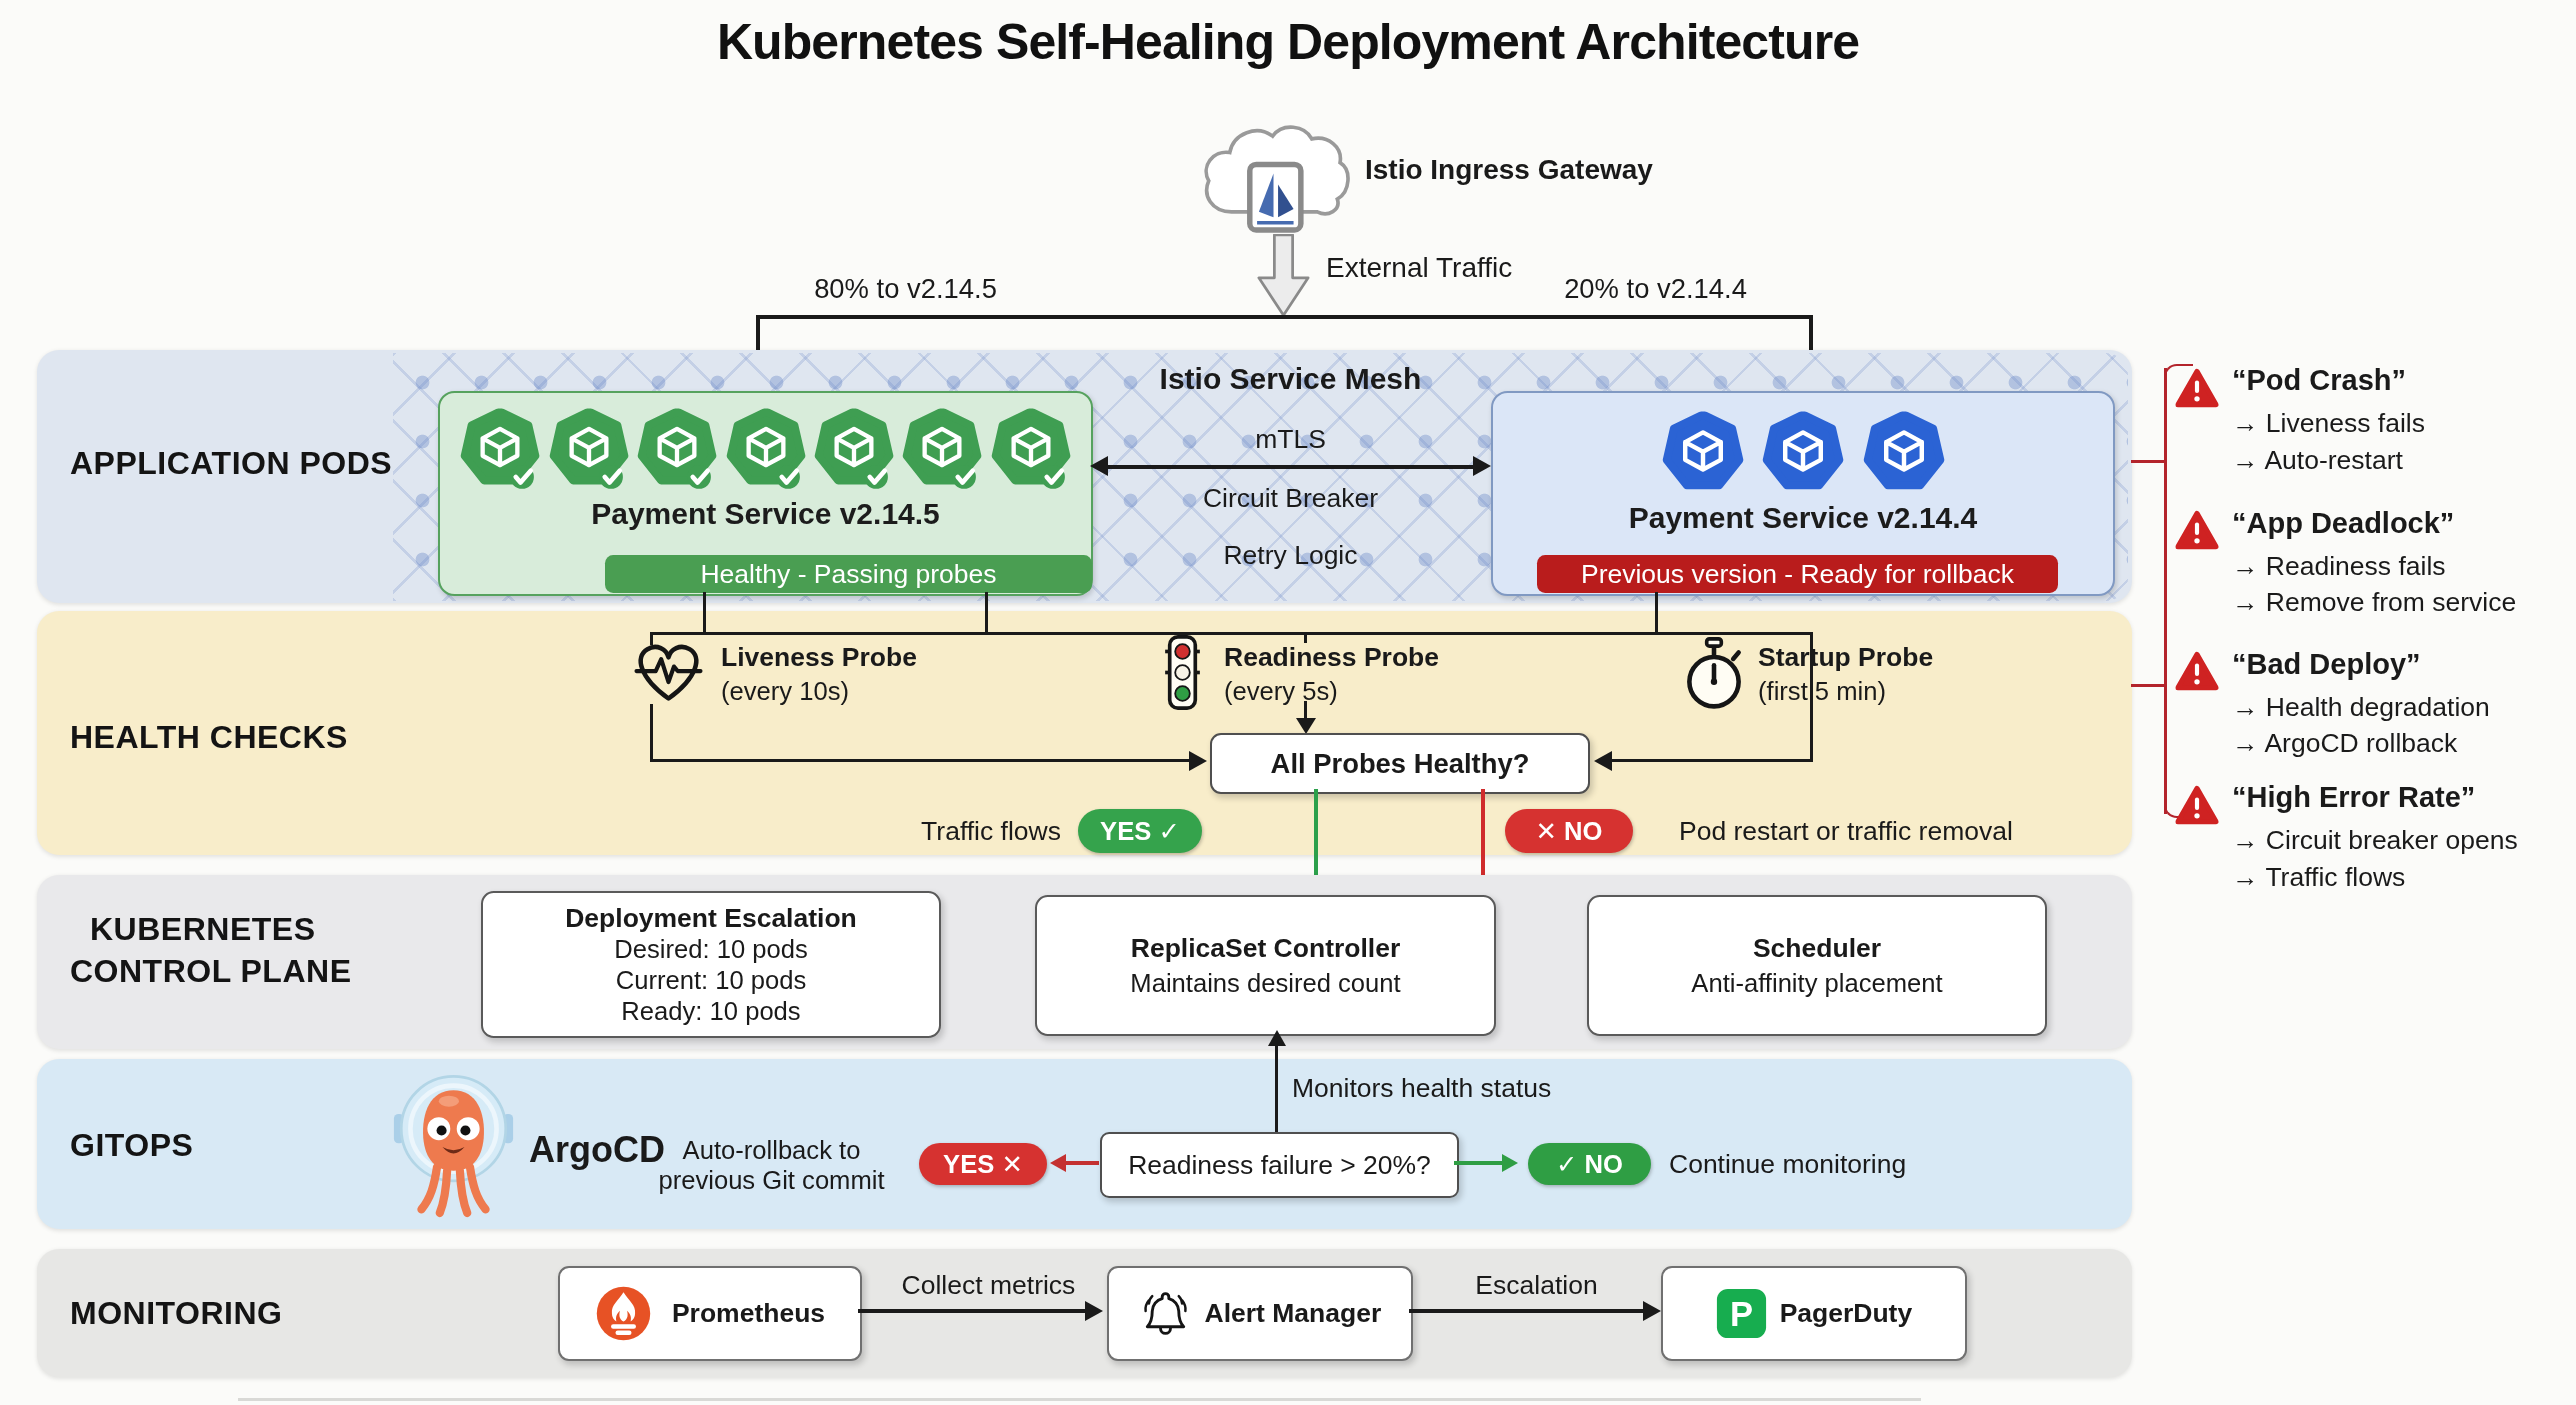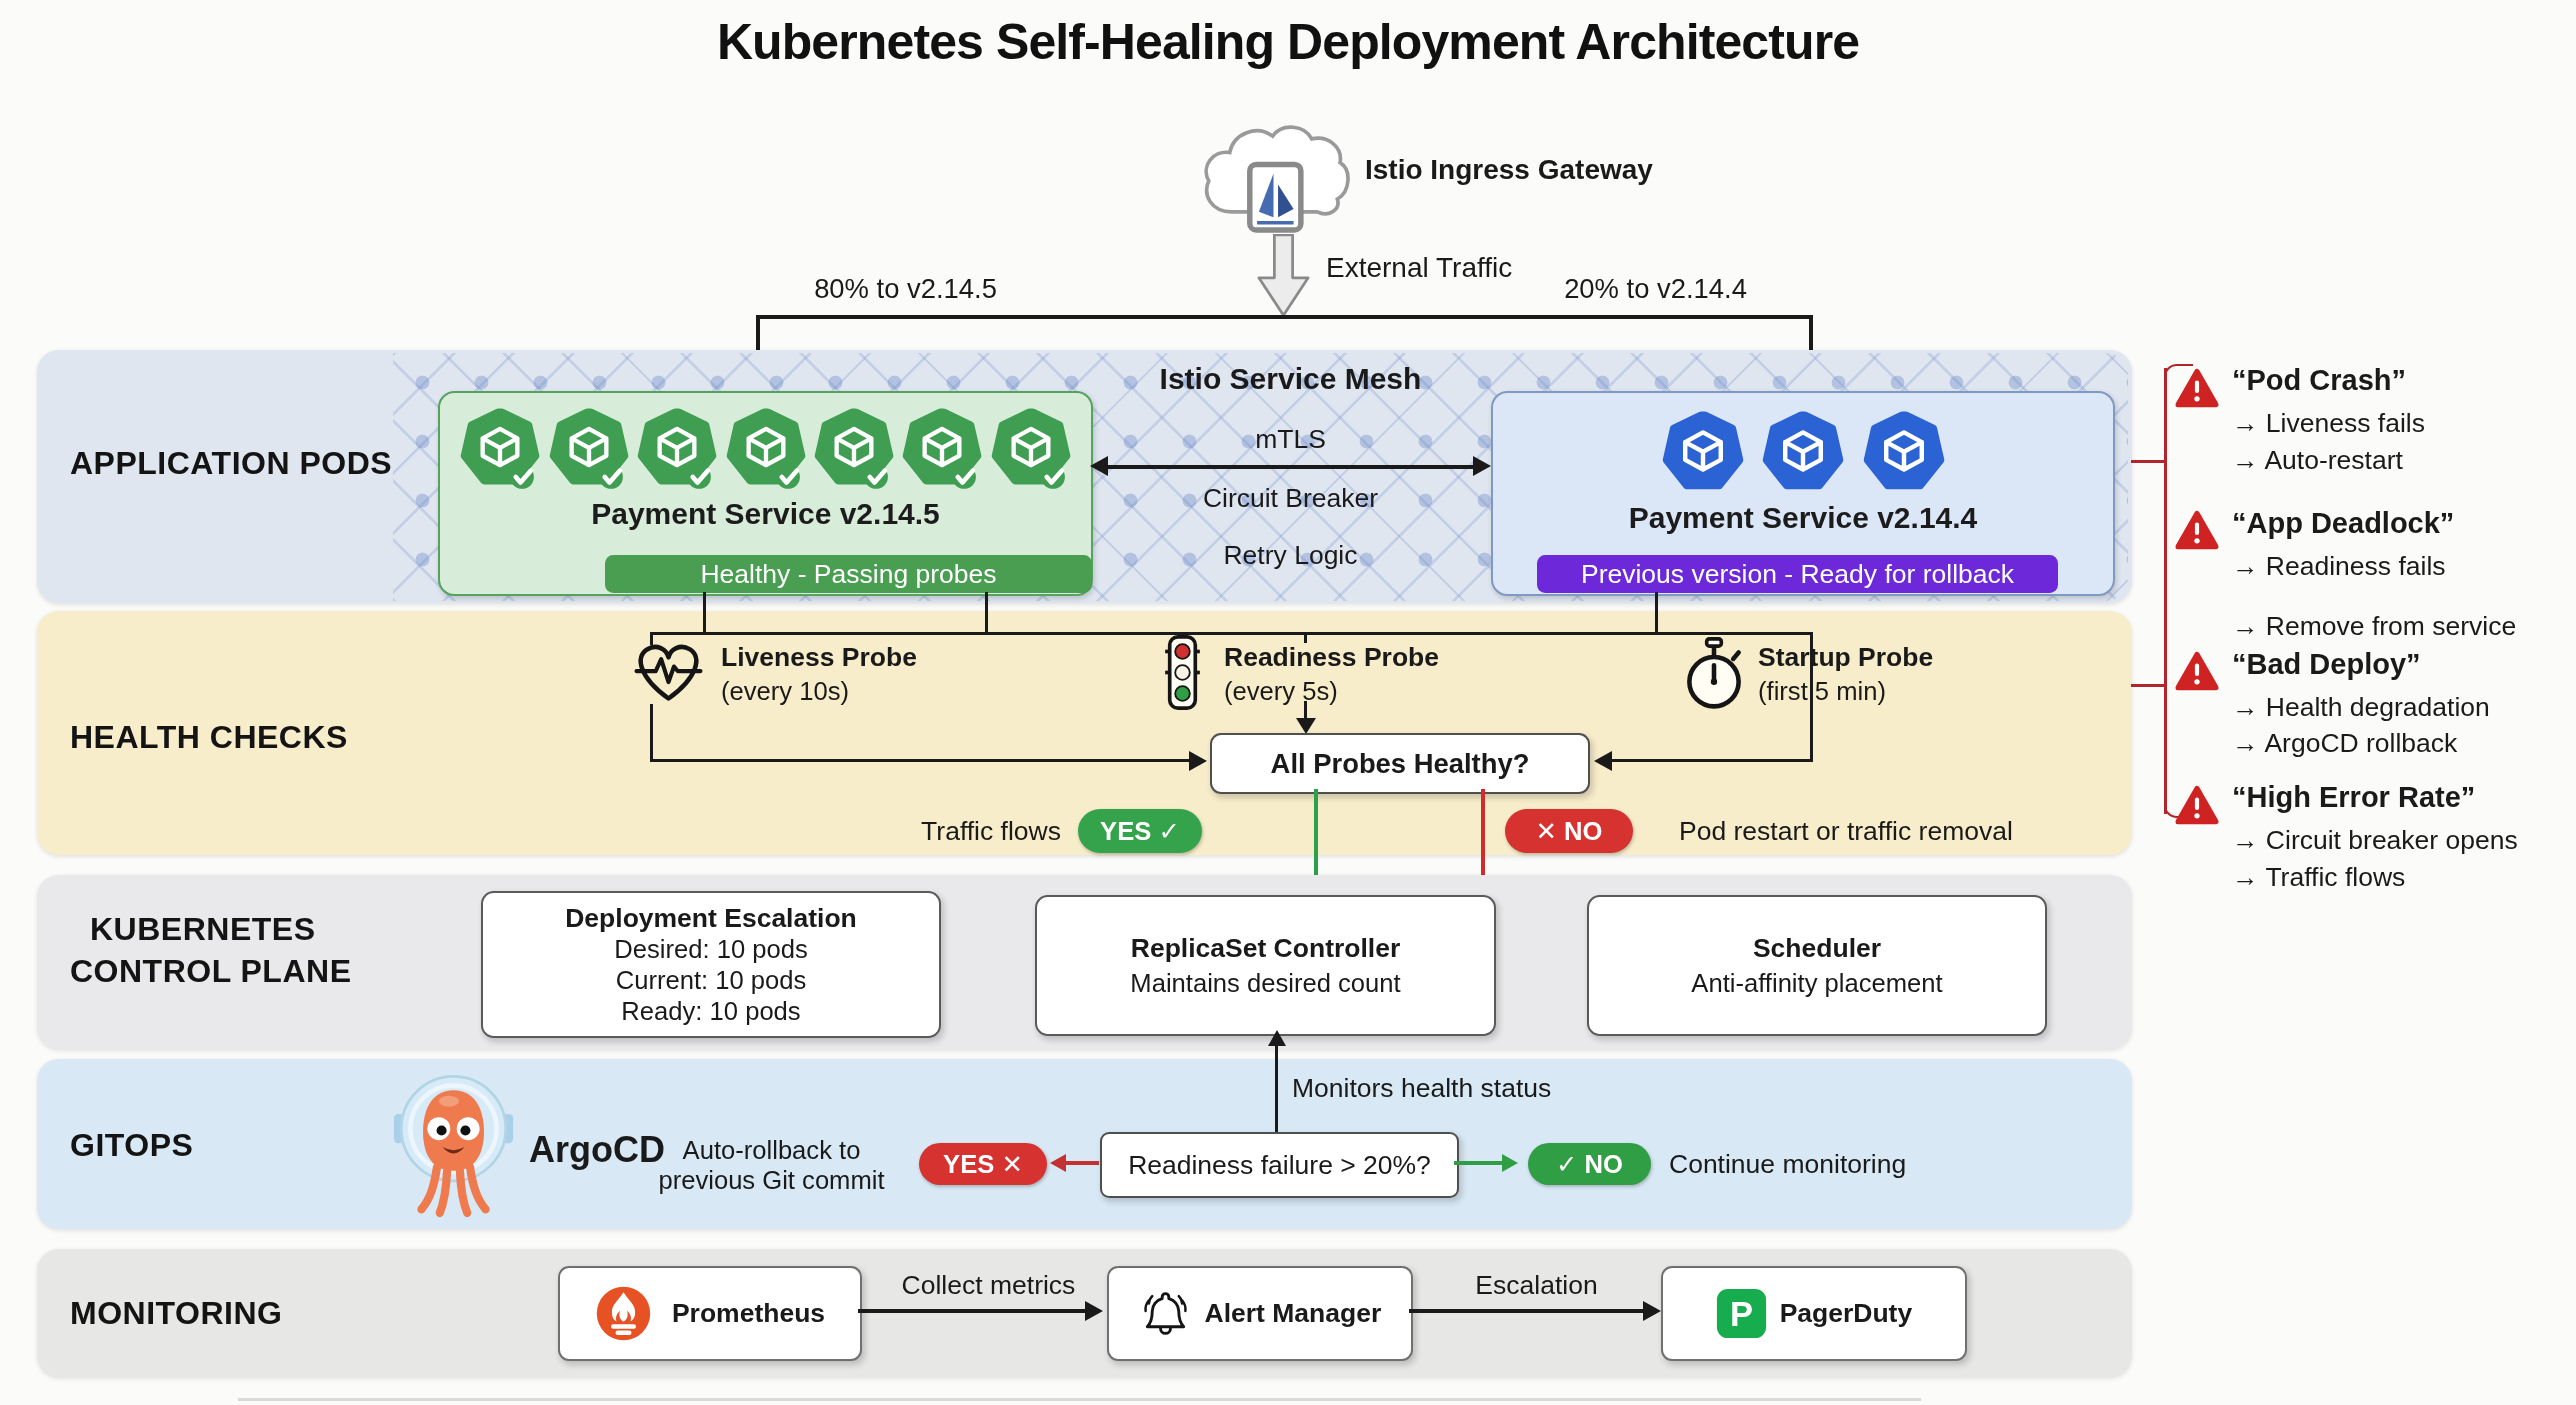--- a/index.html
+++ b/index.html
@@ -115,21 +115,21 @@
         <use href="#podshape" style="color:#2b63d4"></use>
       </svg>
     <svg width="84" height="88" viewBox="0 0 104 108">
         <use href="#podshape" style="color:#2b63d4"></use>
       </svg>
     <svg width="84" height="88" viewBox="0 0 104 108">
         <use href="#podshape" style="color:#2b63d4"></use>
       </svg>
   </div>
   <div class="ctr bt" style="font-size:30px;margin-top:1.8px;color:#1c1c1c;">Payment Service v2.14.4</div>
-  <div style="position:absolute;left:44px;top:162px;width:521px;height:38px;background:#6d28d9;border-radius:8.2px;color:#fff;font-size:26.5px;display:flex;align-items:center;justify-content:center;">Previous version - Ready for rollback</div>
+  <div style="position:absolute;left:44px;top:162px;width:521px;height:38px;background:#b91c1c;border-radius:8.2px;color:#fff;font-size:26.5px;display:flex;align-items:center;justify-content:center;">Previous version - Ready for rollback</div>
 </div>
 
 <div class="abs bt ctr" style="left:1089px;top:362px;width:403px;font-size:30px;">Istio Service Mesh</div>
 <div class="abs ctr" style="left:1089px;top:424px;width:403px;font-size:26.5px;">mTLS</div>
 <div class="line" style="left:1103px;top:465px;width:375px;height:3.7px;"></div>
 <div class="abs" style="left:1090px;top:456px;border-top:10px solid transparent;border-bottom:10px solid transparent;border-right:18.3px solid #1a1a1a;"></div>
 <div class="abs" style="left:1473px;top:456px;border-top:10px solid transparent;border-bottom:10px solid transparent;border-left:18.3px solid #1a1a1a;"></div>
 <div class="abs ctr" style="left:1089px;top:483px;width:403px;font-size:26.5px;">Circuit Breaker</div>
 <div class="abs ctr" style="left:1089px;top:540px;width:403px;font-size:26.5px;">Retry Logic</div>
 
@@ -313,21 +313,21 @@
   </svg>
 <div class="abs bt" style="left:2232px;top:364px;font-size:29px;">“Pod Crash”</div>
 <div class="abs" style="left:2232px;top:408px;font-size:26.5px;">→ Liveness fails</div>
 <div class="abs" style="left:2232px;top:445px;font-size:26.5px;">→ Auto-restart</div>
 
 <svg class="abs" style="left:2175px;top:510px" width="44" height="40" viewBox="0 0 52 48">
     <use href="#warntri"></use>
   </svg>
 <div class="abs bt" style="left:2232px;top:507px;font-size:29px;">“App Deadlock”</div>
 <div class="abs" style="left:2232px;top:551px;font-size:26.5px;">→ Readiness fails</div>
-<div class="abs" style="left:2232px;top:587px;font-size:26.5px;margin-top:24px;">→ Remove from service</div>
+<div class="abs" style="left:2232px;top:587px;font-size:26.5px;">→ Remove from service</div>
 
 <svg class="abs" style="left:2175px;top:651px" width="44" height="40" viewBox="0 0 52 48">
     <use href="#warntri"></use>
   </svg>
 <div class="abs bt" style="left:2232px;top:648px;font-size:29px;">“Bad Deploy”</div>
 <div class="abs" style="left:2232px;top:692px;font-size:26.5px;">→ Health degradation</div>
 <div class="abs" style="left:2232px;top:728px;font-size:26.5px;">→ ArgoCD rollback</div>
 
 <svg class="abs" style="left:2175px;top:785px" width="44" height="40" viewBox="0 0 52 48">
     <use href="#warntri"></use>

